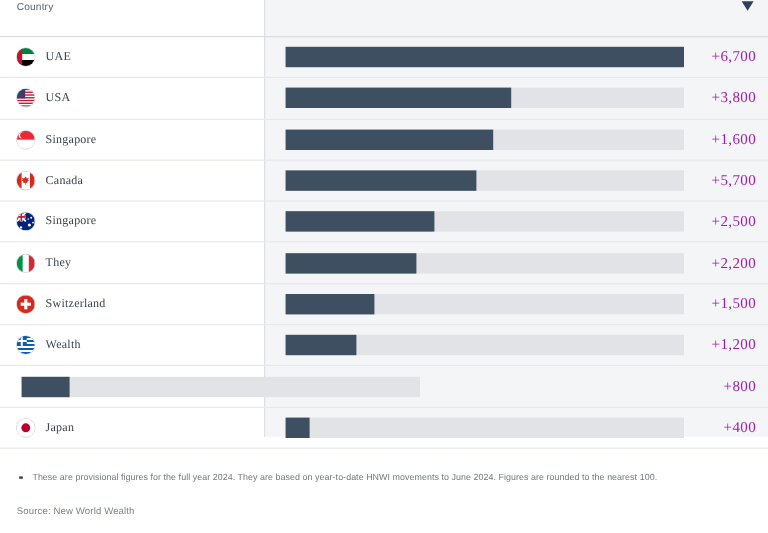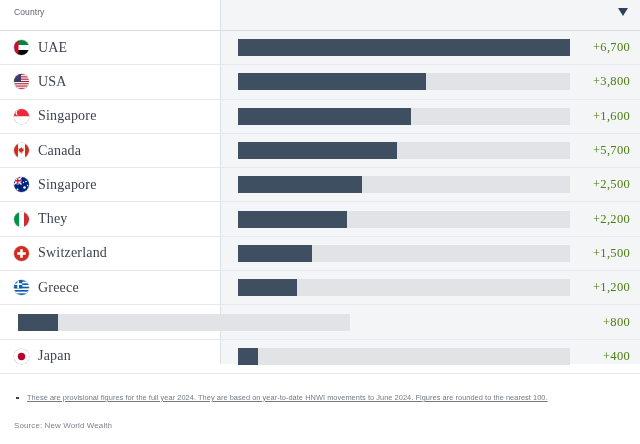--- a/index.html
+++ b/index.html
@@ -46,21 +46,21 @@
     width: 1px;
     height: 364px;
     background: #dcdfe3;
     pointer-events: none;
   }
 
   
   .thead {
     position: relative;
     display: flex;
-    align-items: center;
+    align-items: flex-start;
     height: 31px;
     box-sizing: border-box;
     border-bottom: 1px solid #d9dce0;
   }
   .th-country {
     width: 220px;
     box-sizing: border-box;
     padding: 0 0 7px 14px;
     font-size: 8.5px;
     color: #5d666f;
@@ -98,21 +98,21 @@
   .cell-country {
     width: 220px;
     box-sizing: border-box;
     padding-left: 14px;
     display: flex;
     align-items: center;
     gap: 9px;
   }
   .country-label {
     font-family: "Liberation Serif", serif;
-    font-size: 14px;
+    font-size: 10px;
     color: #3b444e;
     letter-spacing: .2px;
   }
 
   .cell-value {
     flex: 1;
     box-sizing: border-box;
     display: flex;
     align-items: center;
     padding-left: 18px;
@@ -130,21 +130,21 @@
     left: 0;
     top: 0;
     height: 100%;
     background: #3d4f60;
   }
   .bar-value {
     flex: 1;
     text-align: right;
     font-family: "Liberation Serif", serif;
     font-size: 12.5px;
-    color: #4d7c0f;
+    color: #a21caf;
     letter-spacing: .3px;
     white-space: nowrap;
   }
 
   
   .flag {
     width: 15px;
     height: 15px;
     border-radius: 50%;
     overflow: hidden;
@@ -159,21 +159,20 @@
     padding: 18px 0 0 14px;
   }
   .note {
     position: relative;
     padding-left: 13px;
     font-size: 7.4px;
     line-height: 12px;
     color: #717a84;
     letter-spacing: .05px;
     white-space: nowrap;
-    text-decoration: underline;
   }
   .note::before {
     content: "";
     position: absolute;
     left: 2px;
     top: 5px;
     width: 2.5px;
     height: 2.5px;
     background: #2e4257;
   }
@@ -355,21 +354,21 @@
                   <rect y="6.66" width="30" height="3.33"></rect>
                   <rect y="13.33" width="30" height="3.33"></rect>
                   <rect y="20" width="30" height="3.33"></rect>
                   <rect y="26.66" width="30" height="3.34"></rect>
                 </g>
                 <rect x="0" y="0" width="16.6" height="16.6" fill="#0d5eaf"></rect>
                 <rect x="6.6" y="0" width="3.4" height="16.6" fill="#ffffff"></rect>
                 <rect x="0" y="6.6" width="16.6" height="3.4" fill="#ffffff"></rect>
               </svg>
             </span>
-            <span class="country-label">Greece</span>
+            <span class="country-label">Wealth</span>
           </div>
           <div class="cell-value">
             <div class="bar-track">
               <div class="bar-fill" style="width: 17.9104%;"></div>
             </div>
             <div class="bar-value">+1,200</div>
           </div>
         </div>
         <div class="row">
           <div class="cell-value">

